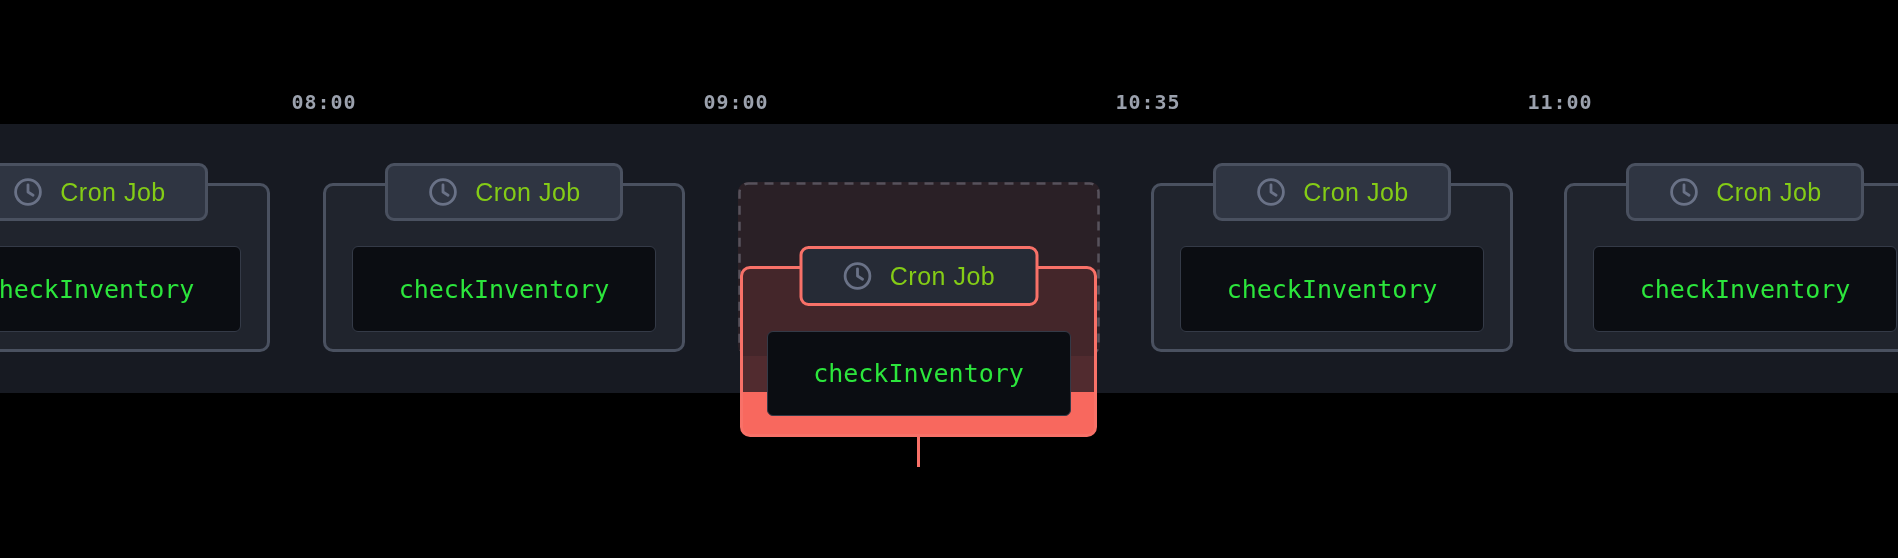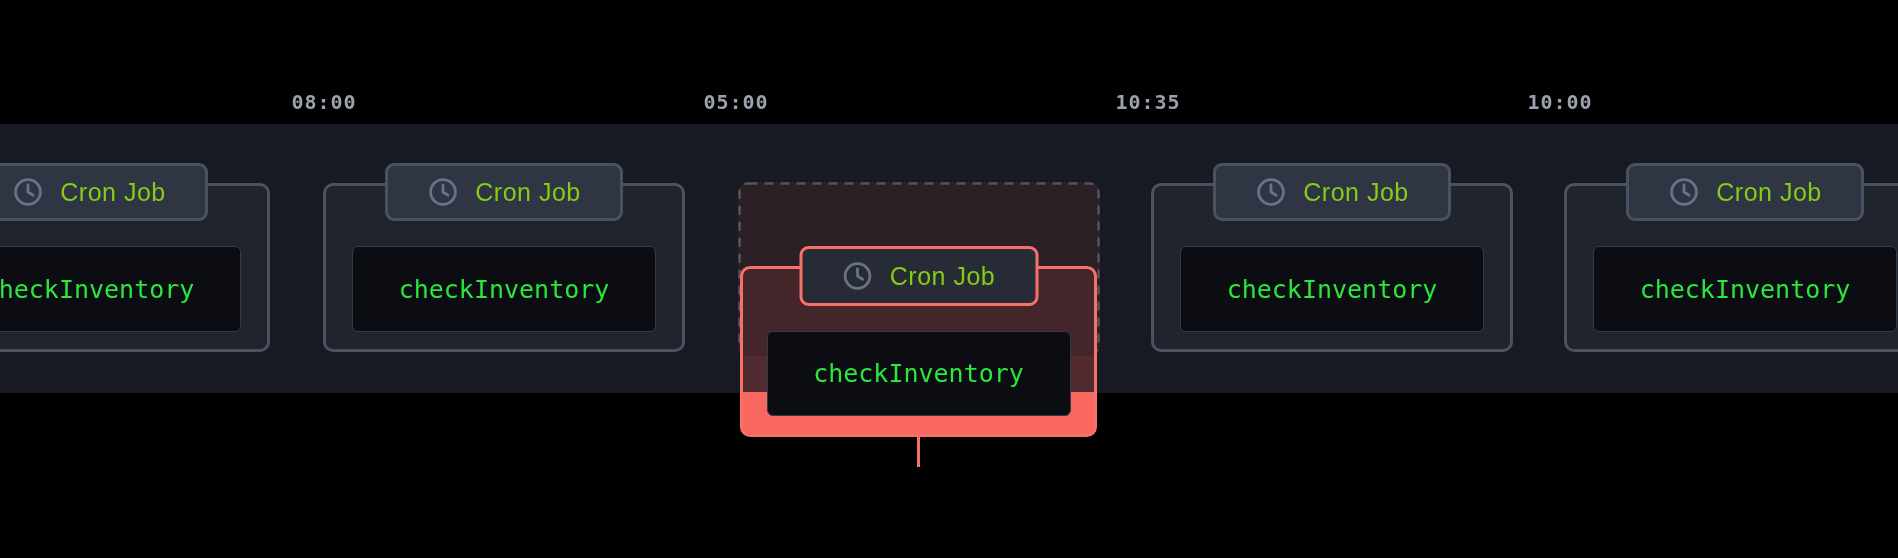--- a/index.html
+++ b/index.html
@@ -79,23 +79,23 @@
   }
 </style>
 </head>
 <body>
 
 <div class="canvas">
 
   <div class="lane"></div>
 
   <div class="time-label" style="left:264px">08:00</div>
-  <div class="time-label" style="left:676px">05:00</div>
+  <div class="time-label" style="left:676px">09:00</div>
   <div class="time-label" style="left:1088px">10:35</div>
-  <div class="time-label" style="left:1500px">10:00</div>
+  <div class="time-label" style="left:1500px">11:00</div>
 
   <div class="card" style="left:-92px">
     <div class="tab">
       <svg class="clock" width="32" height="32" viewBox="0 0 24 24" fill="none" stroke="#6a7287" stroke-width="2.1" stroke-linecap="round" stroke-linejoin="round">
           <circle cx="12" cy="12" r="9.3"></circle>
           <path d="M12 6.6 V12 L15.8 14.4"></path>
         </svg>
       <span class="tab-label">Cron Job</span>
     </div>
     <div class="code">

